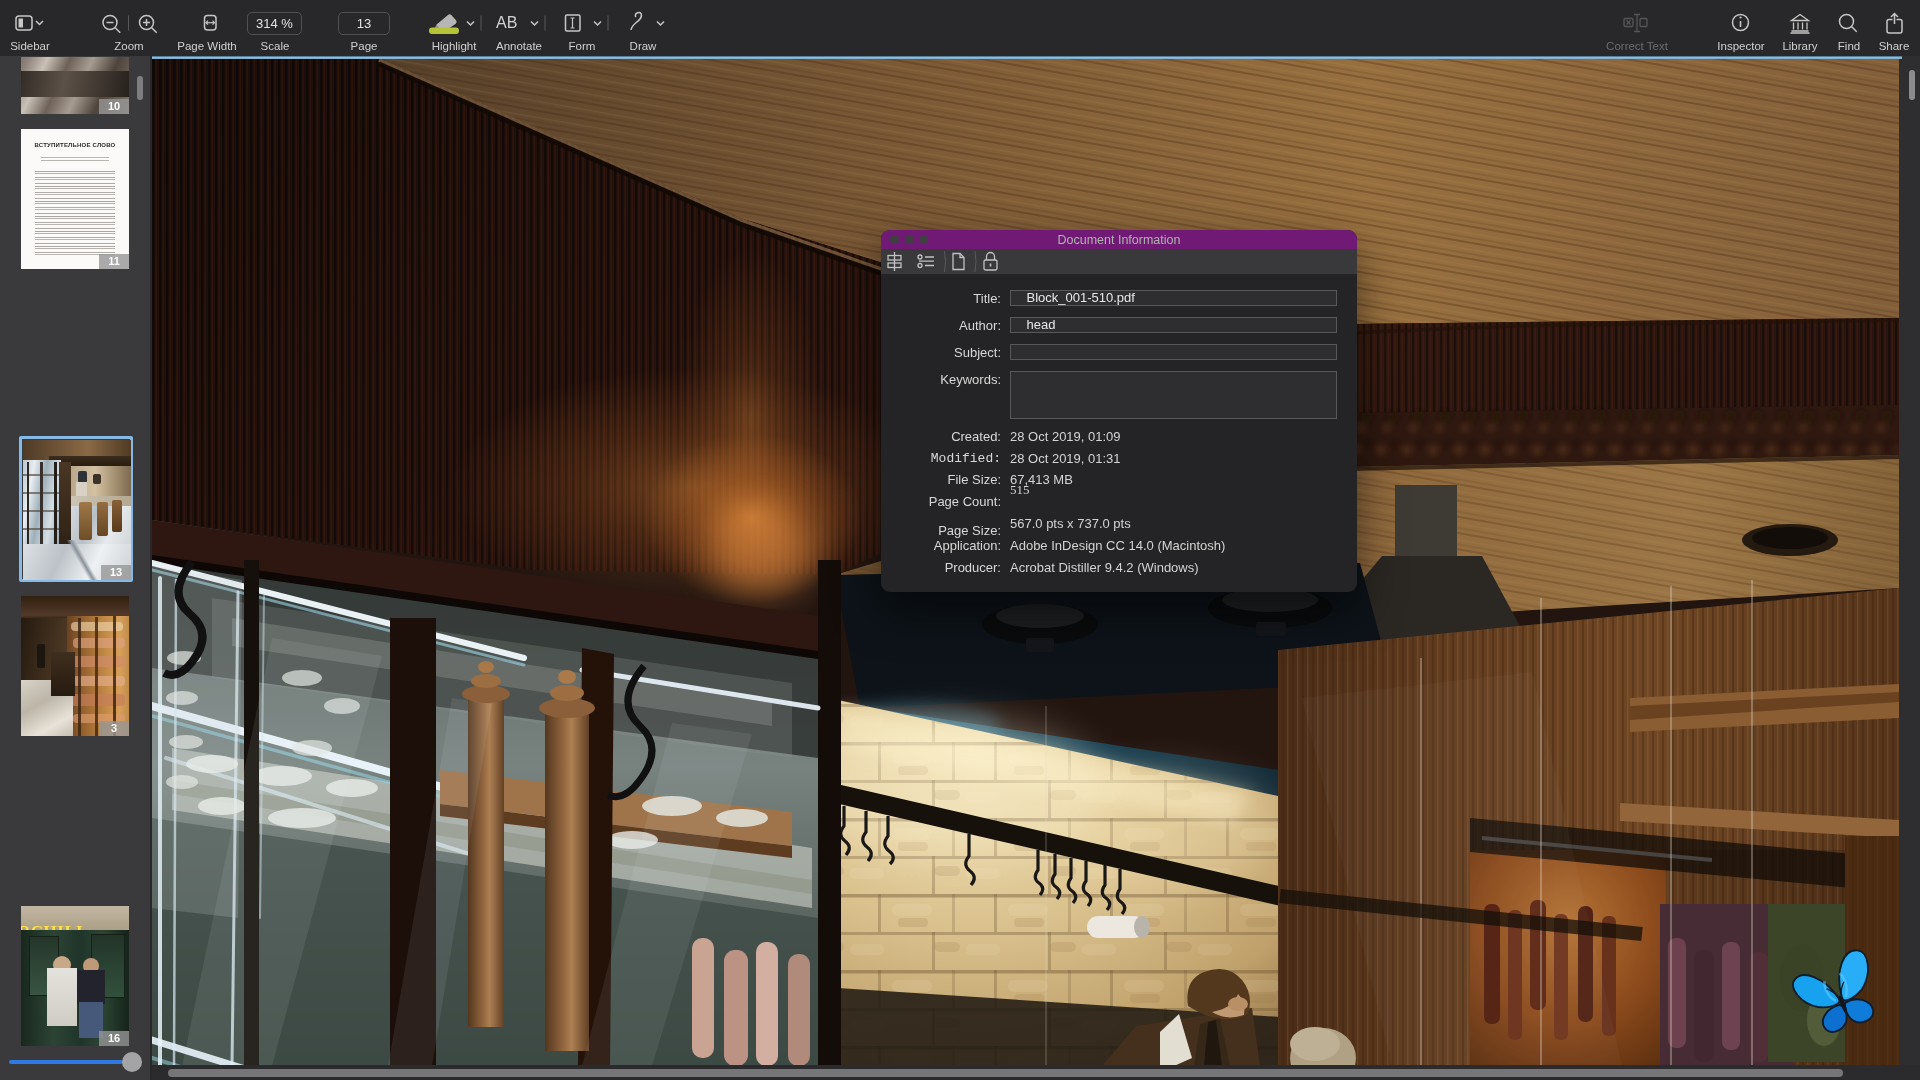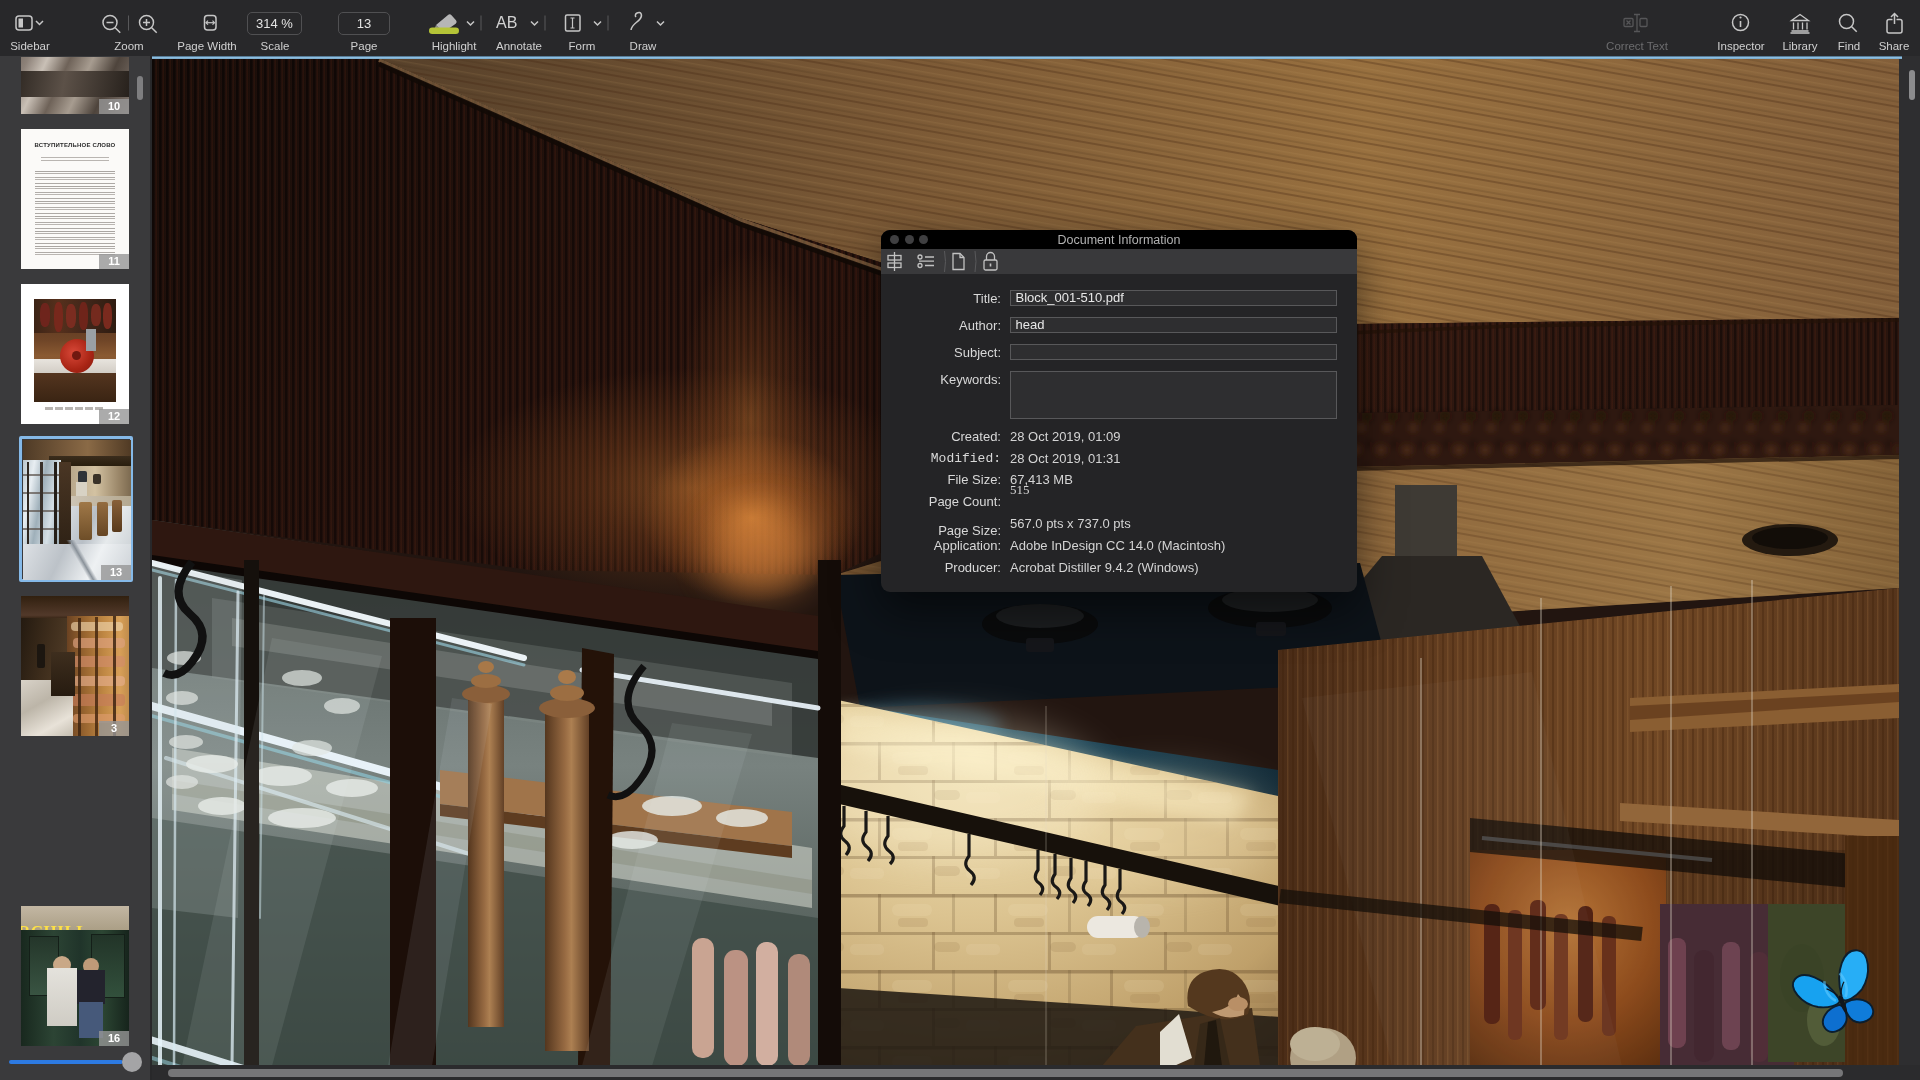--- a/index.html
+++ b/index.html
@@ -17,28 +17,28 @@
      color:#fff; font-size:11px; font-weight:bold; text-align:center; line-height:15px; }
   #photo { position:absolute; left:152px; top:58px; width:1747px; height:1008px; z-index:1; overflow:hidden; }
   #blueline { position:absolute; left:152px; top:55.5px; width:1750px; height:3.2px; z-index:35;
      background:linear-gradient(#38576e,#8fc0e2 45%,#7aa8c8); }
   #rgutter { position:absolute; left:1899px; top:56px; width:21px; height:1024px; background:#2e2e30; z-index:5; }
   #vpill { position:absolute; left:1909px; top:70px; width:6px; height:30px; border-radius:3px; background:#8c8c8e; z-index:7; }
   #hscroll { position:absolute; left:152px; top:1065px; width:1768px; height:15px; background:#2b2b2d; z-index:8; }
   #hthumb { position:absolute; left:168px; top:1069px; width:1675px; height:7.5px; border-radius:4px; background:#767678; z-index:9; }
   #dialog { position:absolute; left:881px; top:230px; width:476px; height:362px; border-radius:9px;
      background:#242426; box-shadow:0 18px 45px rgba(0,0,0,.55); z-index:40; overflow:hidden; }
-  #dtitle { position:absolute; left:0; top:0; width:100%; height:19px; background:#000000; }
+  #dtitle { position:absolute; left:0; top:0; width:100%; height:19px; background:#701a75; }
   #dtitle .txt { width:100%; text-align:center; font-size:12.5px; color:#b2b2b2; line-height:20px; }
   .dot { position:absolute; top:5px; width:9px; height:9px; border-radius:50%; background:#3f3f41; }
   #dtools { position:absolute; left:0; top:19px; width:100%; height:25px; background:#39393b; }
   .dlabel { position:absolute; right:356px; font-size:13px; color:#d8d8d8; white-space:nowrap; }
   .dvalue { position:absolute; left:129px; font-size:13px; color:#d4d4d4; white-space:nowrap; }
   .dinput { position:absolute; left:128.5px; width:327px; background:#2e2e30; border:1px solid #58585a;
-     font-size:13px; color:#e8e8e8; padding-left:5px; }
+     font-size:13px; color:#e8e8e8; padding-left:16px; }
 </style>
 </head>
 <body>
 <div id="toolbar">
   <svg class="abs" style="left:0;top:0" width="1920" height="56" viewBox="0 0 1920 56">
     <g stroke="#c6c6c6" stroke-width="1.5" fill="none">
 
       <rect x="16" y="16" width="16" height="14" rx="3"></rect>
       <rect x="18.5" y="18.5" width="4.5" height="9" fill="#c6c6c6" stroke="none"></rect>
       <path d="M36 21 l3.5 3.5 l3.5 -3.5"></path>
@@ -132,38 +132,20 @@
     <div class="badge">10</div>
   </div>
 
   <div class="thumb" style="top:73px;height:140px;background:#fbfaf8;">
     <div class="abs" style="left:0;top:13px;width:108px;text-align:center;font-size:6px;font-weight:bold;color:#2a2a2a;letter-spacing:.2px;">ВСТУПИТЕЛЬНОЕ СЛОВО</div>
     <div class="abs" style="left:20px;top:26px;width:68px;height:8px;background:repeating-linear-gradient(#fbfaf8 0 2px,#b9b5b1 2px 3px);"></div>
     <div class="abs" style="left:14px;top:40px;width:80px;height:88px;background:repeating-linear-gradient(#fbfaf8 0 2px,#aaa6a2 2px 3px,#fbfaf8 3px 4px,#b5b1ad 4px 5px,#fbfaf8 5px 8px,#b0aca8 8px 9px,#fbfaf8 9px 10px,#bab6b2 10px 11px,#fbfaf8 11px 14px,#adA9a5 14px 15px);"></div>
     <div class="badge">11</div>
   </div>
 
-  <div class="thumb" style="top:228px;height:140px;background:#ffffff;">
-    <div class="abs" style="left:13px;top:15px;width:82px;height:103px;background:linear-gradient(#4a2e1c,#6f4527 40%,#8a5a32 55%,#7d4e2a);">
-      <div class="abs" style="left:0;top:0;width:82px;height:34px;background:linear-gradient(90deg,#3c2416,#56301c 30%,#43271a 60%,#2f1c11);"></div>
-      <div class="abs" style="left:6px;top:4px;width:10px;height:24px;border-radius:40%;background:#6e241c;"></div>
-      <div class="abs" style="left:20px;top:3px;width:9px;height:30px;border-radius:40%;background:#77281c;"></div>
-      <div class="abs" style="left:32px;top:5px;width:10px;height:24px;border-radius:40%;background:#7a2c20;"></div>
-      <div class="abs" style="left:45px;top:3px;width:9px;height:28px;border-radius:40%;background:#6e241a;"></div>
-      <div class="abs" style="left:57px;top:5px;width:10px;height:22px;border-radius:40%;background:#742a1e;"></div>
-      <div class="abs" style="left:69px;top:4px;width:9px;height:26px;border-radius:40%;background:#7a2a1e;"></div>
-      <div class="abs" style="left:0;top:60px;width:82px;height:16px;background:linear-gradient(#e8e4de,#cfcac2);"></div>
-      <div class="abs" style="left:0;top:74px;width:82px;height:29px;background:linear-gradient(#54351f,#3a2413);"></div>
-      <div class="abs" style="left:26px;top:40px;width:34px;height:34px;border-radius:50%;background:radial-gradient(circle at 40% 40%,#d84838,#a82414 60%,#821a10);"></div>
-      <div class="abs" style="left:38px;top:52px;width:9px;height:9px;border-radius:50%;background:#701810;"></div>
-      <div class="abs" style="left:52px;top:30px;width:10px;height:22px;background:#9aa0a4;"></div>
-    </div>
-    <div class="abs" style="left:24px;top:123px;width:60px;height:3px;background:repeating-linear-gradient(90deg,#b8b4b0 0 8px,#fff 8px 10px);"></div>
-    <div class="badge">12</div>
-  </div>
 
   <div class="abs" style="left:19px;top:380px;width:114px;height:146px;border:3px solid #85b9e8;border-radius:2px;">
     <div class="abs" style="left:1px;top:1px;width:108px;height:140px;overflow:hidden;background:#b0b6ba;">
       <div class="abs" style="left:0;top:0;width:108px;height:22px;background:linear-gradient(90deg,#4e3a26,#7c5e3e 45%,#8a6a46 60%,#503a24);"></div>
       <div class="abs" style="left:26px;top:16px;width:82px;height:14px;background:linear-gradient(#3a2c1c,#221808);"></div>
       <div class="abs" style="left:0;top:20px;width:38px;height:92px;background:linear-gradient(100deg,#b9c5cc 0%,#e8eef2 22%,#9fb0ba 45%,#d5dfe5 70%,#8a9ca6 100%);"></div>
       <div class="abs" style="left:0;top:34px;width:38px;height:2px;background:#5a5048;opacity:.7;"></div>
       <div class="abs" style="left:0;top:52px;width:38px;height:2px;background:#5a5048;opacity:.7;"></div>
       <div class="abs" style="left:0;top:70px;width:38px;height:2px;background:#5a5048;opacity:.7;"></div>
       <div class="abs" style="left:0;top:88px;width:38px;height:2px;background:#5a5048;opacity:.7;"></div>

